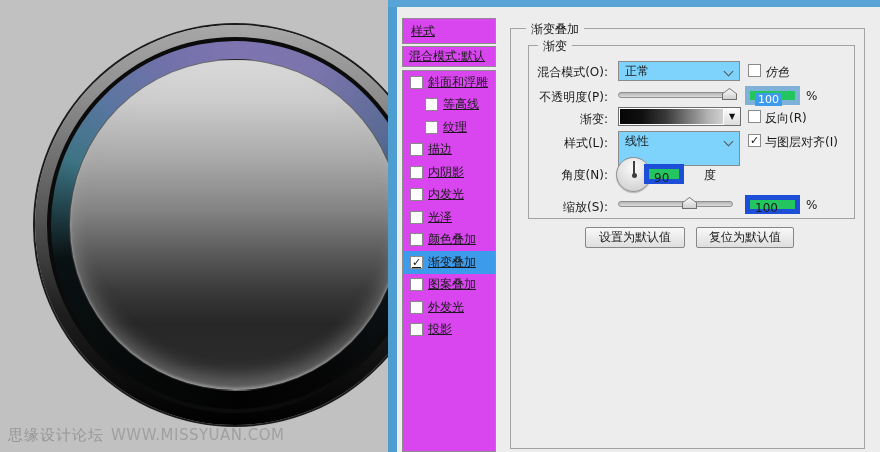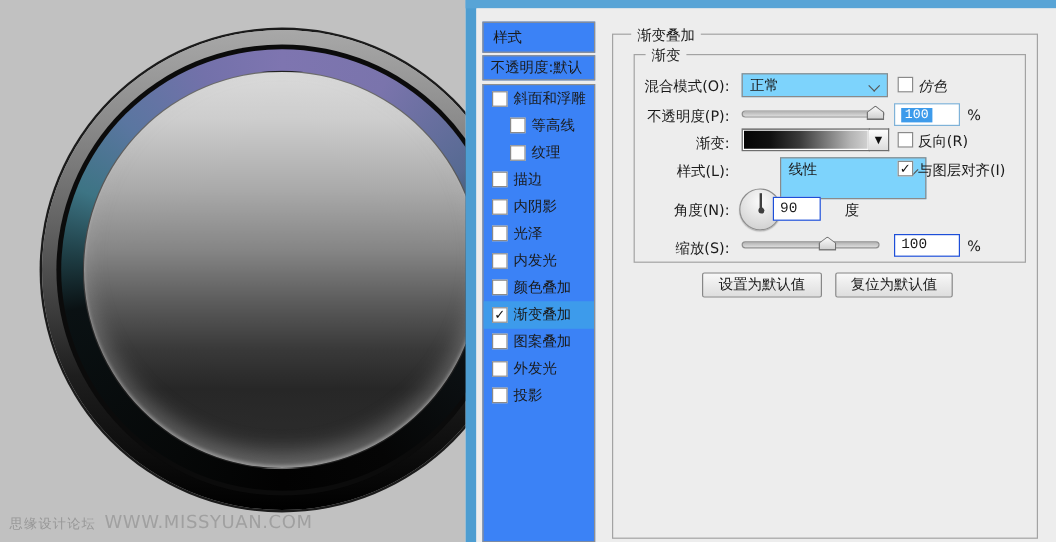--- a/index.html
+++ b/index.html
@@ -16,30 +16,30 @@
   .circle-bezel { position:absolute; left:51px; top:41px; width:368px; height:368px; border-radius:50%;
     background:conic-gradient(from 0deg,
       #7e75b0 0%, #7a74ac 8%, #566a92 17%, #33505f 22%, #10181c 27%,
       #050505 42%, #020202 50%, #060808 58%, #0a1113 72%, #1e3d44 76%,
       #3d7484 81%, #5a76a0 87%, #7371aa 94%, #7e75b0 100%); }
   .circle-face { position:absolute; left:69px; top:59px; width:332px; height:332px; border-radius:50%;
     border:1px solid rgba(18,18,18,.55);
     background:linear-gradient(180deg,#dadada 0%,#cdcdcd 12%,#a9a9a9 30%,#858585 45%,#5c5c5c 58%,#393939 70%,#272727 80%,#2b2b2b 92%,#353535 100%);
     box-shadow:inset 0 -12px 18px rgba(190,190,190,.38), inset 0 -2px 3px rgba(215,215,215,.5); }
   .watermark { left:8px; top:426px; z-index:5; color:#979797; white-space:nowrap; }
-  .watermark .cn { font-size:11px; letter-spacing:1px; }
+  .watermark .cn { font-size:15px; letter-spacing:1px; }
   .watermark .url { font-size:15px; letter-spacing:.5px; color:#a0a0a0; margin-left:7px; }
 
   
   .leftbar { left:388px; top:0; width:9px; height:452px; background:#4d9dd1; }
   .topbar  { left:388px; top:0; width:492px; height:7px; background:#58a4d6; }
   .dialog  { left:397px; top:7px; width:483px; height:445px; background:#ededed; }
 
   
-  .lsbox { position:absolute; background:#3b82f6; border:1px solid #8e8e8e; }
+  .lsbox { position:absolute; background:#d946ef; border:1px solid #8e8e8e;text-decoration:underline; }
   .box-style-header { left:402px; top:18px; width:94px; height:26px; line-height:24px; padding-left:8px; }
   .box-blend-opts  { left:402px; top:46px; width:94px; height:21px; line-height:19px; padding-left:6px; }
   .box-items { left:402px; top:70px; width:94px; height:382px; }
   .style-row { position:relative; height:22.5px; display:flex; align-items:center; padding-left:7px; }
   .style-row.indent { padding-left:22px; }
   .style-row.sel { background:#3d9beb; }
   .cb { width:13px; height:13px; background:#fff; border:1px solid #8a8a8a; flex:0 0 13px;
         display:flex; align-items:center; justify-content:center; font-size:11px; line-height:11px; color:#111; }
   .style-row .lbl { margin-left:5px; white-space:nowrap; }
 
@@ -53,21 +53,21 @@
   .chev { position:absolute; right:7px; top:6px; width:7px; height:7px; border-right:1px solid #555; border-bottom:1px solid #555; transform:rotate(45deg); }
   .checkbox { position:absolute; width:13px; height:13px; background:#fff; border:1px solid #8a8a8a;
         display:flex; align-items:center; justify-content:center; font-size:11px; line-height:11px; color:#111; }
   .clabel { position:absolute; white-space:nowrap; }
   .track { position:absolute; height:6px; border:1px solid #8f8f8f; border-radius:3px;
         background:linear-gradient(180deg,#b4b4b4,#dcdcdc); }
   .thumb { position:absolute; width:15px; height:12px; background:#6f6f6f;
         clip-path:polygon(50% 0,100% 48%,100% 100%,0 100%,0 48%); }
   .thumb i { position:absolute; left:1px; top:1px; right:1px; bottom:1px; background:linear-gradient(180deg,#fafafa,#cfcfcf);
         clip-path:polygon(50% 0,100% 48%,100% 100%,0 100%,0 48%); }
-  .valbox { position:absolute; background:#ffffff; border:1px solid #1d4ed8; line-height:17px; padding-left:5px;font-family:Liberation Mono, monospace; }
+  .valbox { position:absolute; background:#22c55e; border:5px solid #1d4ed8; line-height:17px; padding-left:5px; }
   .valbox.focus { border-color:#7fb2d8; }
   .valsel { background:#3d9beb; color:#fff; padding:0 3px; font-size:11px; }
   .unit { position:absolute; }
   .gradbox { position:absolute; left:618px; top:107px; width:107px; height:19px; border:1px solid #6e6e6e;
         box-shadow:inset 0 0 0 1px #fff;
         background:linear-gradient(90deg,#050505 0%,#101010 22%,#3a3a3a 45%,#777 65%,#b3b3b3 85%,#d2d2d2 100%); }
   .gradarrow { position:absolute; left:724px; top:107px; width:17px; height:19px; border:1px solid #6e6e6e; border-left:none;
         background:linear-gradient(180deg,#fefefe,#dcdcdc); display:flex; align-items:center; justify-content:center; font-size:8px; color:#111; }
   .dial { position:absolute; left:616px; top:157px; width:35px; height:35px; border-radius:50%;
         border:1px solid #8d8d8d; background:radial-gradient(circle at 50% 30%,#fbfbfb,#d6d6d6 75%,#c7c7c7);
@@ -88,21 +88,21 @@
   <div class="abs watermark">
     <span class="cn">思缘设计论坛</span><span class="url" style="text-transform:uppercase;">www.missyuan.com</span>
   </div>
 </div>
 
 <div class="abs leftbar"></div>
 <div class="abs topbar"></div>
 <div class="abs dialog"></div>
 
 <div class="lsbox box-style-header">样式</div>
-<div class="lsbox box-blend-opts">不透明度:默认</div>
+<div class="lsbox box-blend-opts">混合模式:默认</div>
 
 <div class="lsbox box-items">
   <div class="style-row">
     <span class="cb"></span>
     <span class="lbl">斜面和浮雕</span>
   </div>
   <div class="style-row indent">
     <span class="cb"></span>
     <span class="lbl">等高线</span>
   </div>
@@ -113,25 +113,25 @@
   <div class="style-row">
     <span class="cb"></span>
     <span class="lbl">描边</span>
   </div>
   <div class="style-row">
     <span class="cb"></span>
     <span class="lbl">内阴影</span>
   </div>
   <div class="style-row">
     <span class="cb"></span>
+    <span class="lbl">内发光</span>
+  </div>
+  <div class="style-row">
+    <span class="cb"></span>
     <span class="lbl">光泽</span>
-  </div>
-  <div class="style-row">
-    <span class="cb"></span>
-    <span class="lbl">内发光</span>
   </div>
   <div class="style-row">
     <span class="cb"></span>
     <span class="lbl">颜色叠加</span>
   </div>
   <div class="style-row sel">
     <span class="cb">
         <span>✓</span>
       </span>
     <span class="lbl">渐变叠加</span>
@@ -176,21 +176,21 @@
 
 <div class="flabel" style="left:498px; top:111px;">渐变:</div>
 <div class="gradbox"></div>
 <div class="gradarrow">
     <span>▼</span>
   </div>
 <div class="checkbox" style="left:748px; top:110px;"></div>
 <div class="clabel" style="left:765px; top:110px;">反向(R)</div>
 
 <div class="flabel" style="left:498px; top:135px;">样式(L):</div>
-<div class="combo" style="left:650px; top:131px; width:122px; height:35px;">
+<div class="combo" style="left:618px; top:131px; width:122px; height:35px;">
   <span>线性</span>
   <span class="chev"></span>
 </div>
 <div class="checkbox" style="left:748px; top:134px;">
     <span>✓</span>
   </div>
 <div class="clabel" style="left:765px; top:134px;">与图层对齐(I)</div>
 
 <div class="flabel" style="left:498px; top:167px;">角度(N):</div>
 <div class="dial">

